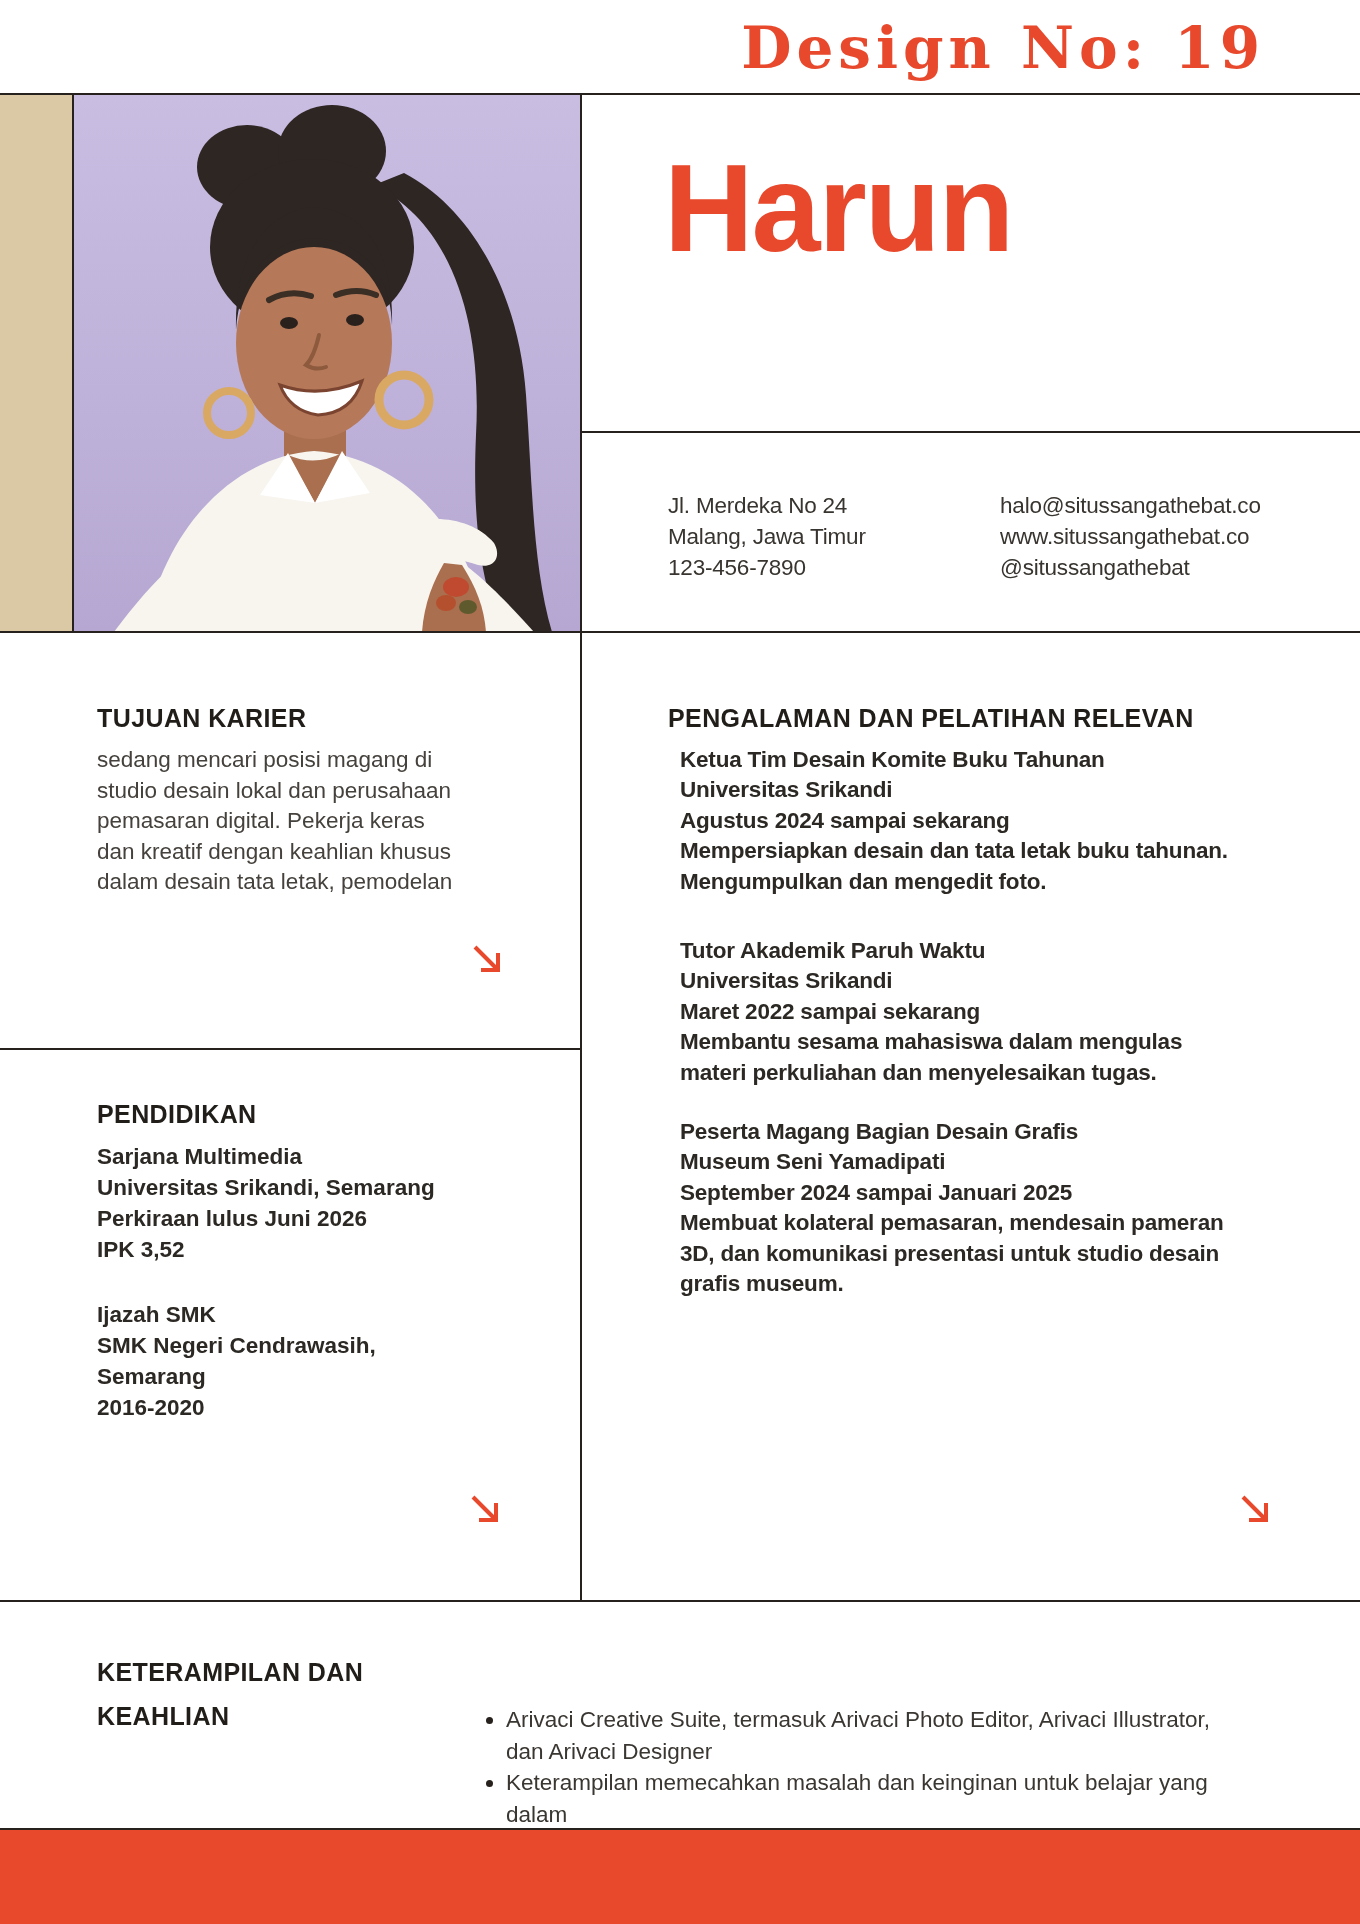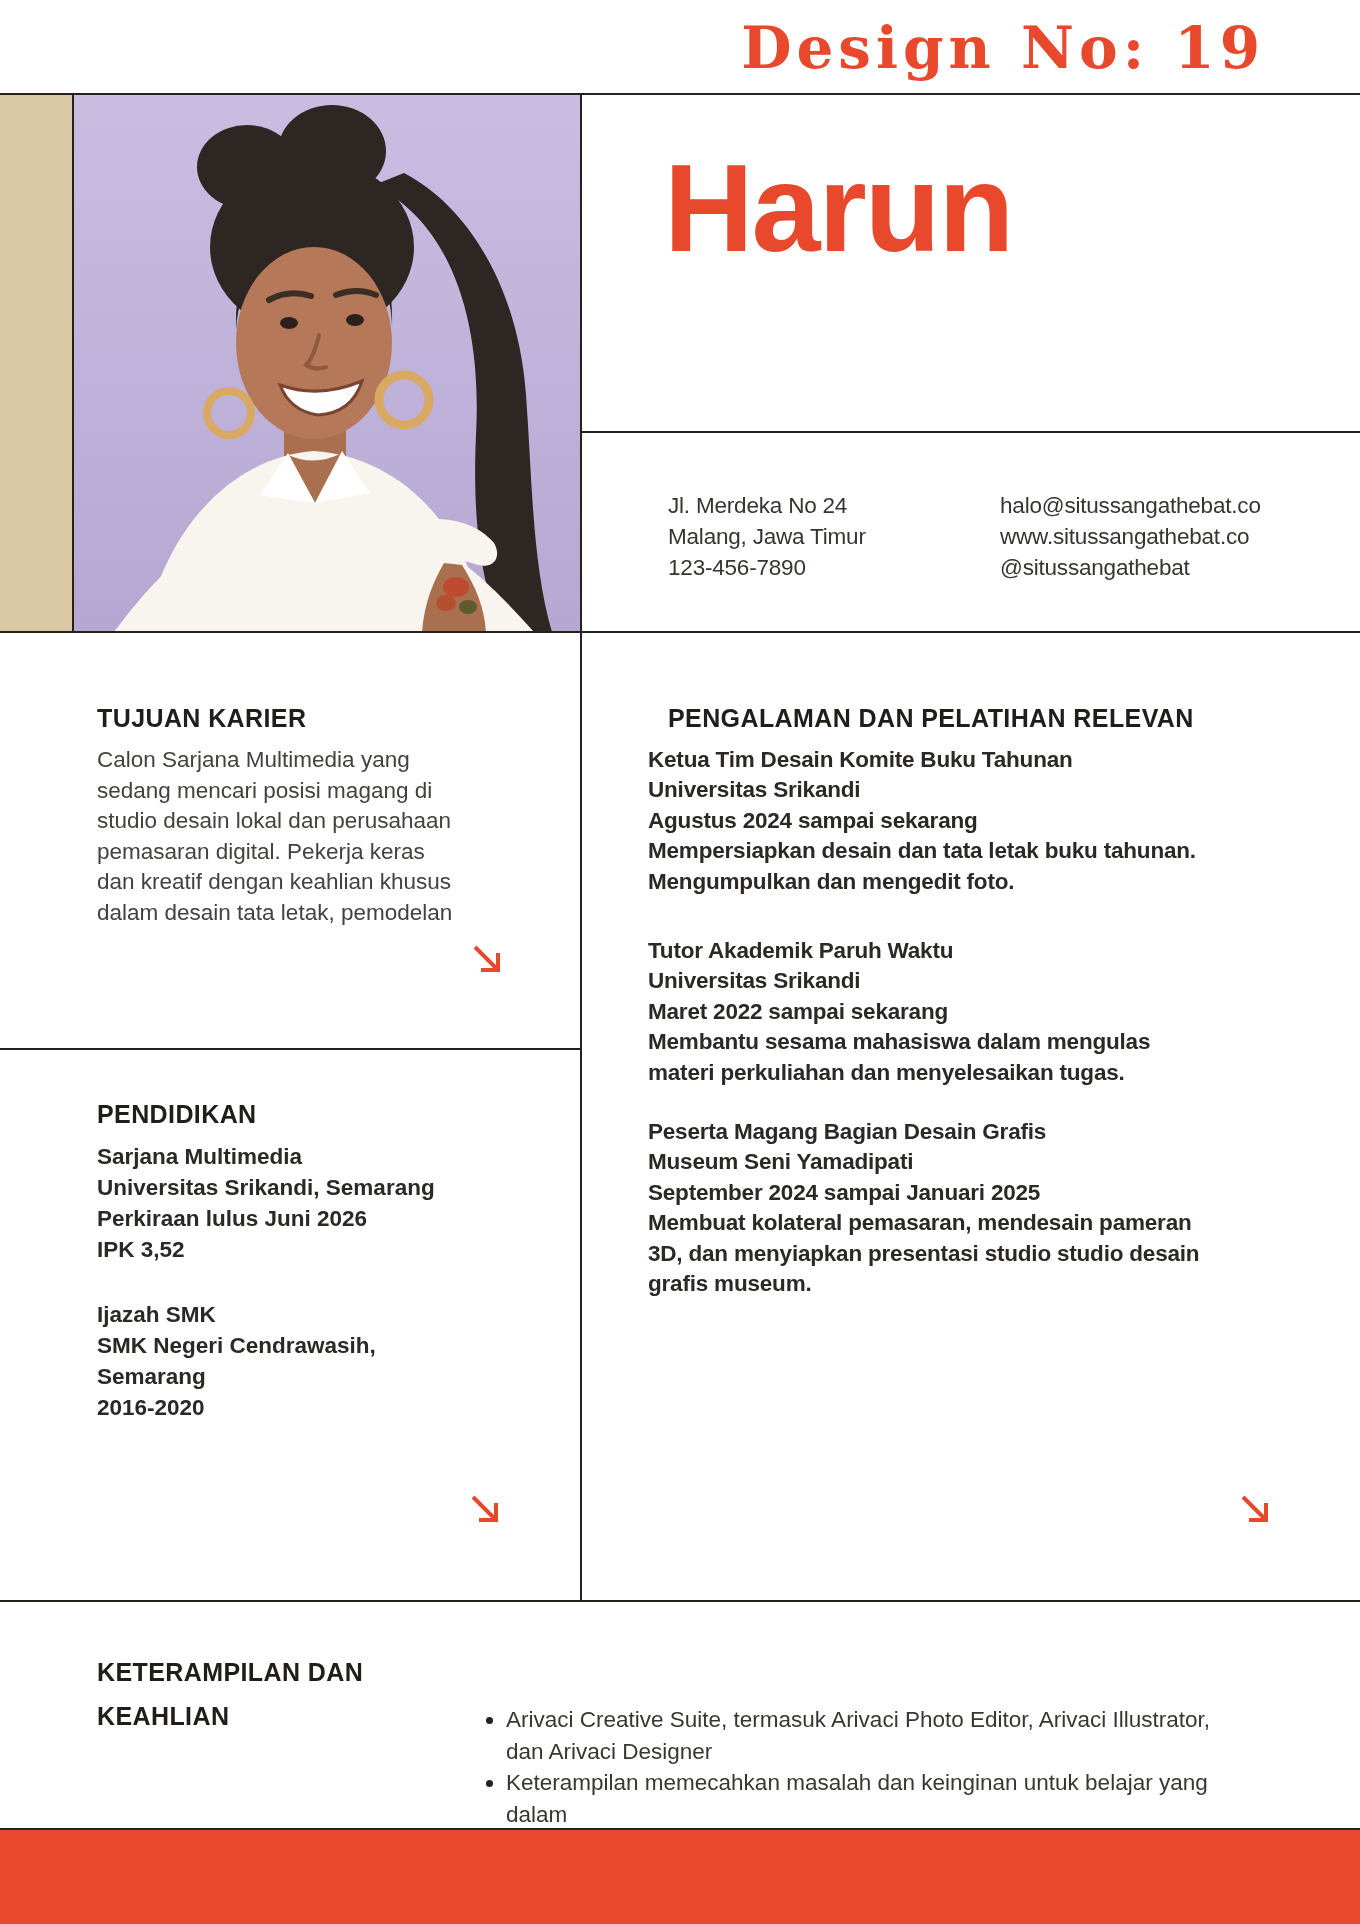--- a/index.html
+++ b/index.html
@@ -41,21 +41,21 @@
   .h-skills{left:97px;top:1650px;line-height:44px;white-space:normal;}
 
   .objective-body{position:absolute;left:97px;top:745px;font-size:22.5px;
         line-height:30.6px;color:#45413C;}
 
   .edu{position:absolute;left:97px;font-size:22.5px;line-height:31px;
         font-weight:700;color:#2C2925;}
   .edu-0{top:1141px;}
   .edu-1{top:1299px;}
 
-  .exp{position:absolute;left:648px;font-size:22.5px;line-height:30.4px;
+  .exp{position:absolute;left:680px;font-size:22.5px;line-height:30.4px;
         font-weight:700;color:#2C2925;letter-spacing:-0.2px;}
   .exp-0{top:745px;}
   .exp-1{top:936px;}
   .exp-2{top:1117px;}
 
   .arrow{position:absolute;width:36px;height:36px;}
   .arrow svg{display:block;width:100%;height:100%;}
   .arrow-1{left:470px;top:942px;}
   .arrow-2{left:468px;top:1492px;}
   .arrow-3{left:1238px;top:1492px;}
@@ -141,21 +141,20 @@
   <div class="contact-col c2">
     <div>halo@situssangathebat.co</div>
     <div>www.situssangathebat.co</div>
     <div>@situssangathebat</div>
   </div>
 
   <div class="rule rule-photo-bottom"></div>
 
   <div class="section-heading h-objective">TUJUAN KARIER</div>
   <div class="objective-body">
-    <div>Calon Sarjana Multimedia yang</div>
     <div>sedang mencari posisi magang di</div>
     <div>studio desain lokal dan perusahaan</div>
     <div>pemasaran digital. Pekerja keras</div>
     <div>dan kreatif dengan keahlian khusus</div>
     <div>dalam desain tata letak, pemodelan</div>
   </div>
 
   <div class="arrow arrow-1">
     <svg viewBox="0 0 36 36">
         <path d="M5 5 L28 28" stroke="#E8492D" stroke-width="4" fill="none"></path>
@@ -202,21 +201,21 @@
     <div>Maret 2022 sampai sekarang</div>
     <div>Membantu sesama mahasiswa dalam mengulas</div>
     <div>materi perkuliahan dan menyelesaikan tugas.</div>
   </div>
 
   <div class="exp exp-2">
     <div>Peserta Magang Bagian Desain Grafis</div>
     <div>Museum Seni Yamadipati</div>
     <div>September 2024 sampai Januari 2025</div>
     <div>Membuat kolateral pemasaran, mendesain pameran</div>
-    <div>3D, dan menyiapkan presentasi studio studio desain</div>
+    <div>3D, dan komunikasi presentasi untuk studio desain</div>
     <div>grafis museum.</div>
   </div>
 
   <div class="arrow arrow-3">
     <svg viewBox="0 0 36 36">
         <path d="M5 5 L28 28" stroke="#E8492D" stroke-width="4" fill="none"></path>
         <path d="M28 11 L28 28 L11 28" stroke="#E8492D" stroke-width="4" fill="none"></path>
       </svg>
   </div>
 

